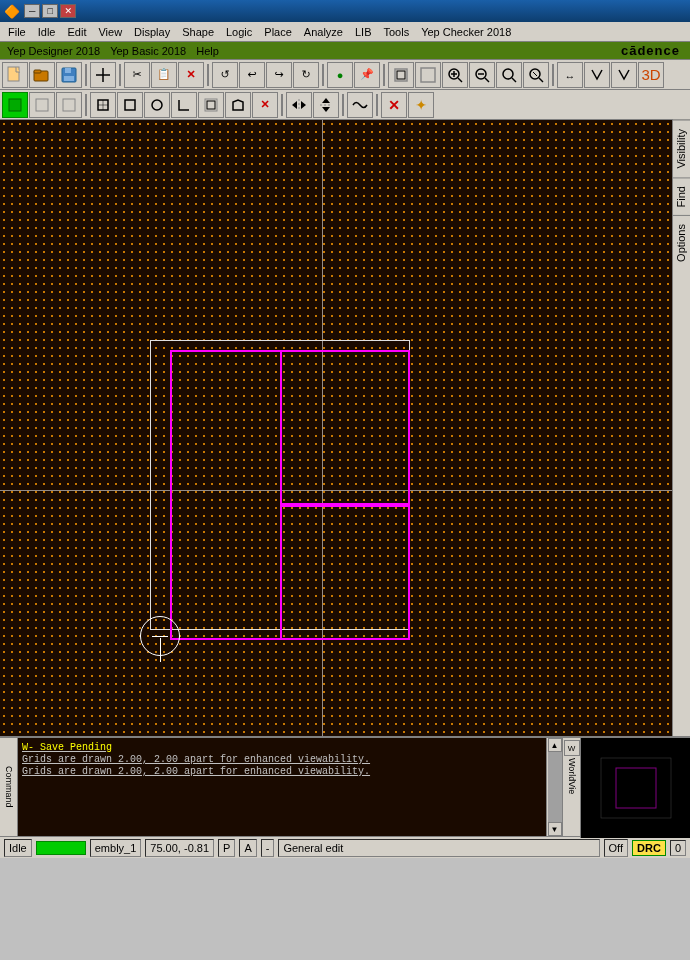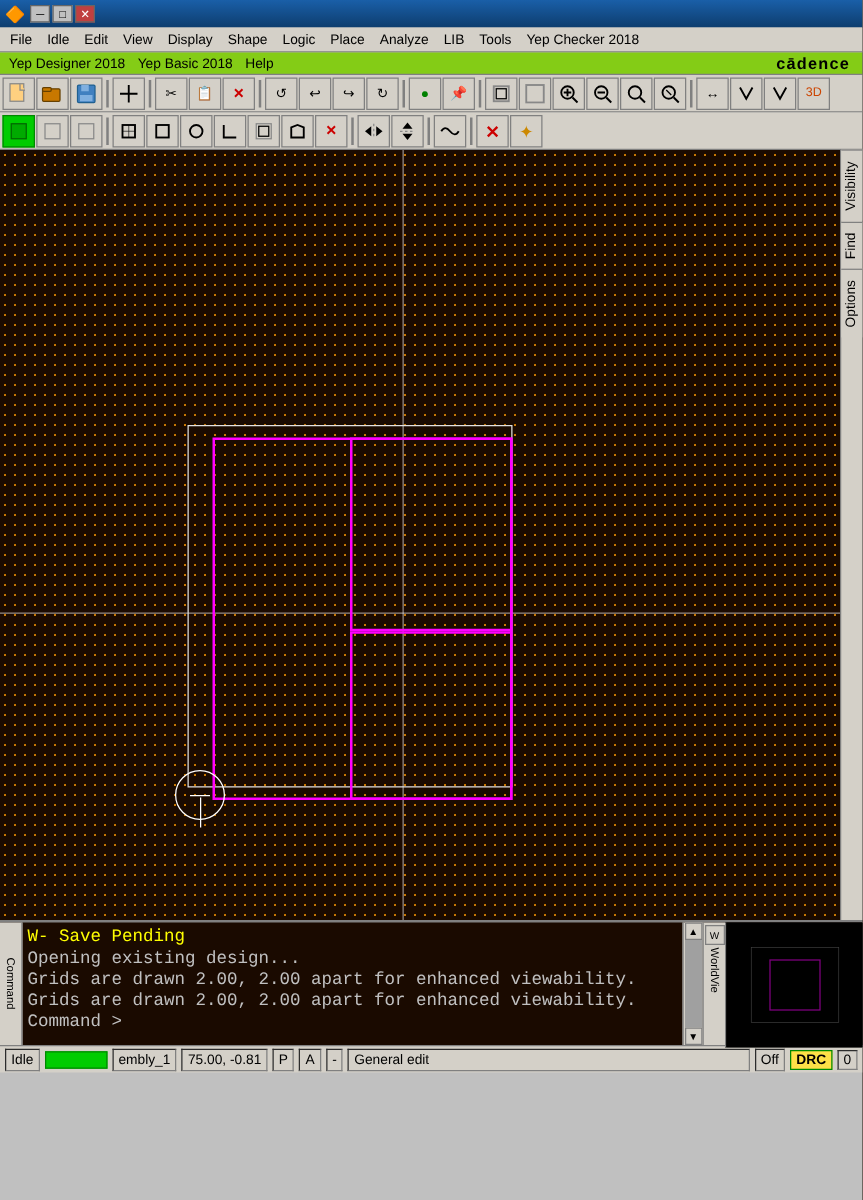--- a/index.html
+++ b/index.html
@@ -47,21 +47,21 @@
       padding: 2px 6px;
       font-size: 11px;
       cursor: pointer;
       color: #000;
       height: 20px;
       display: flex; align-items: center;
     }
 
     
     #menu-bar2 {
-      background: #84cc16;
+      background: #4d7c0f;
       height: 18px;
       display: flex;
       align-items: center;
       border-bottom: 1px solid #808080;
       padding: 0 2px;
     }
     .menu-item2 {
       padding: 1px 5px;
       font-size: 11px;
       cursor: pointer;
@@ -210,23 +210,24 @@
     #console-area {
       height: 100px;
       background: #1a0a00;
       border-top: 2px solid #808080;
       display: flex;
     }
     #console-main {
       flex: 1;
       padding: 4px;
       color: #c0c0c0;
-      font-size: 14px;
+      font-size: 10px;
       font-family: 'Courier New', monospace;
       overflow-y: auto;
+      text-decoration: underline;
     }
     #console-main .console-line { margin-bottom: 1px; }
     #console-scroll {
       width: 16px;
       background: #d4d0c8;
       border-left: 1px solid #808080;
       display: flex;
       flex-direction: column;
       align-items: center;
     }
@@ -421,21 +422,21 @@
   <div class="tb-btn">
     <svg width="16" height="16" viewBox="0 0 16 16">
         <polyline points="3,3 8,12 13,3" fill="none" stroke="#000" stroke-width="1.5"></polyline>
       </svg>
   </div>
   <div class="tb-btn">
     <svg width="16" height="16" viewBox="0 0 16 16">
         <polyline points="3,3 8,12 13,3" fill="none" stroke="#000" stroke-width="1.5"></polyline>
       </svg>
   </div>
-  <div class="tb-btn" style="font-size:10px; font-weight:normal; color:#cc4400;">3D</div>
+  <div class="tb-btn" style="font-size:15px; font-weight:normal; color:#cc4400;">3D</div>
 </div>
 
 <div id="toolbar2">
   <div class="tb-btn active" style="background:#00cc00; border-color:#008800;">
     <svg width="14" height="14" viewBox="0 0 14 14">
         <rect x="1" y="1" width="12" height="12" fill="#00aa00" stroke="#006600"></rect>
       </svg>
   </div>
   <div class="tb-btn">
     <svg width="14" height="14" viewBox="0 0 14 14">
@@ -545,30 +546,24 @@
 
 <div id="console-area">
   <div style="width:18px; background:#d4d0c8; border-right:1px solid #808080; display:flex; align-items:center; justify-content:center;">
     <span class="console-side-label">Command</span>
   </div>
   <div id="console-main">
     <div class="console-line" style="color:#ffff00;">
       <span>W- Save Pending</span>
     </div>
     <div class="console-line" style="color:#c0c0c0;">
-      <span>Opening existing design...</span>
+      <span>Grids are drawn 2.00, 2.00 apart for enhanced viewability.</span>
     </div>
     <div class="console-line" style="color:#c0c0c0;">
       <span>Grids are drawn 2.00, 2.00 apart for enhanced viewability.</span>
-    </div>
-    <div class="console-line" style="color:#c0c0c0;">
-      <span>Grids are drawn 2.00, 2.00 apart for enhanced viewability.</span>
-    </div>
-    <div class="console-line" style="color:#c0c0c0;">
-      <span>Command &gt;</span>
     </div>
   </div>
   <div id="console-scroll">
     <div class="scroll-btn">▲</div>
     <div class="scroll-track"></div>
     <div class="scroll-btn">▼</div>
   </div>
   <div id="console-right">
     <div style="width:16px; height:16px; background:#d4d0c8; border:1px solid #808080; cursor:pointer; font-size:8px; display:flex; align-items:center; justify-content:center;">W</div>
     <span style="writing-mode:vertical-rl; font-size:9px; margin-top:2px;">WorldVie</span>

